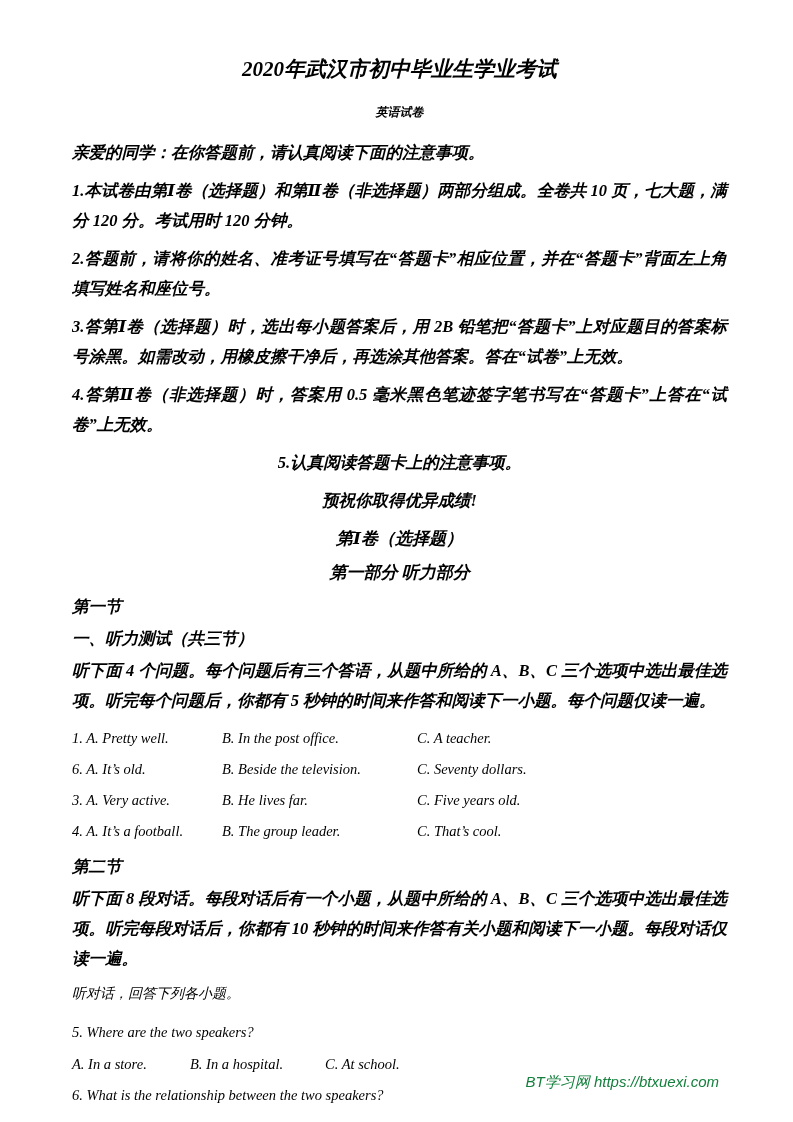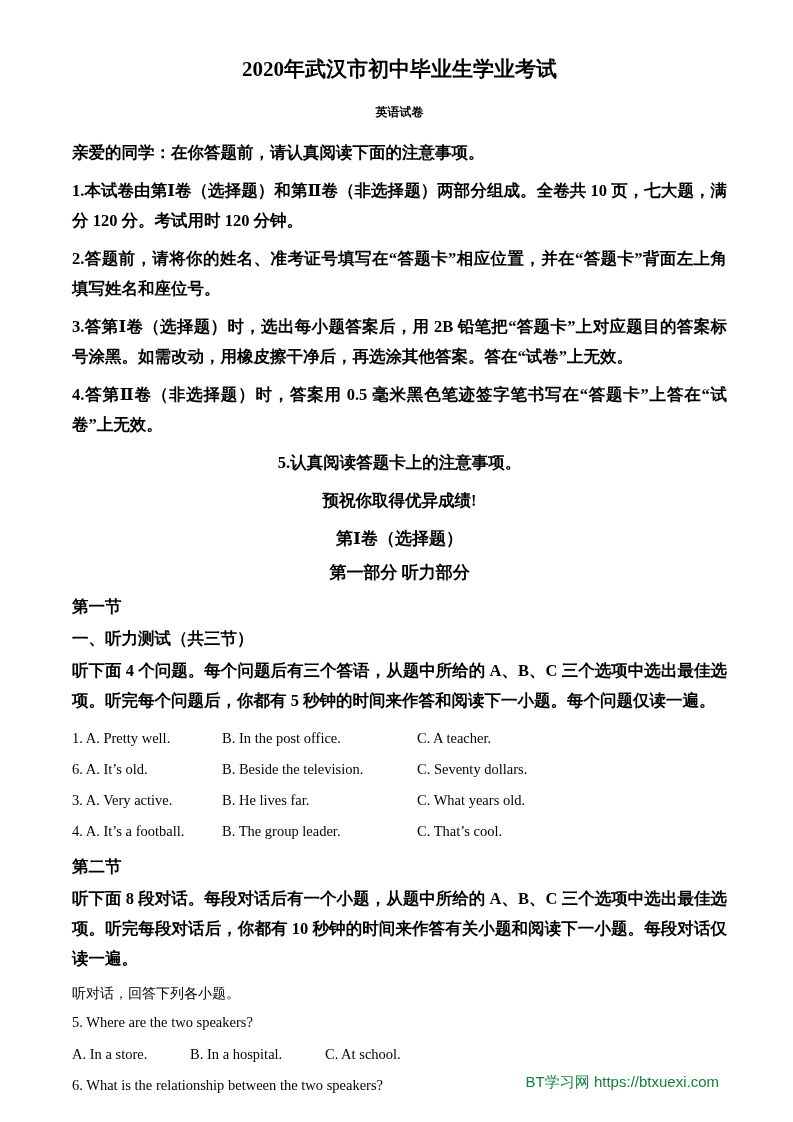--- a/index.html
+++ b/index.html
@@ -1,15 +1,15 @@
 <!DOCTYPE html>
 <html><head>
 <meta charset="utf-8">
 <style>
-  * { margin: 0; padding: 0; box-sizing: border-box; }
+  * { margin: 0; padding: 0; box-sizing: border-box; font-style: italic; }
   html, body { background: #ffffff; }
   body {
     width: 793px;
     height: 1122px;
     position: relative;
     overflow: hidden;
     font-family: "Liberation Serif", "DejaVu Serif", serif;
     color: #000000;
   }
   .page {
@@ -59,21 +59,21 @@
   }
   .qrow .qc1 { width: 150px; flex: 0 0 auto; }
   .qrow .qc2 { width: 195px; flex: 0 0 auto; }
   .qrow .qc3 { flex: 1 1 auto; }
   .qrow.narrow .qc1 { width: 118px; }
   .qrow.narrow .qc2 { width: 135px; }
   .dialog-note {
     font-size: 14px;
     font-weight: normal;
     line-height: 24px;
-    margin-bottom: 6px;
+    margin-bottom: 16px;
   }
   .question-line {
     font-size: 14.5px;
     font-weight: normal;
     line-height: 21px;
     margin-bottom: 11px;
   }
   .footer-watermark {
     position: absolute;
     right: 74px;
@@ -117,21 +117,21 @@
     <span class="qc3">C. A teacher.</span>
   </div>
   <div class="qrow">
     <span class="qc1">6. A. It’s old.</span>
     <span class="qc2">B. Beside the television.</span>
     <span class="qc3">C. Seventy dollars.</span>
   </div>
   <div class="qrow">
     <span class="qc1">3. A. Very active.</span>
     <span class="qc2">B. He lives far.</span>
-    <span class="qc3">C. What years old.</span>
+    <span class="qc3">C. Five years old.</span>
   </div>
   <div class="qrow">
     <span class="qc1">4. A. It’s a football.</span>
     <span class="qc2">B. The group leader.</span>
     <span class="qc3">C. That’s cool.</span>
   </div>
 
   <div class="section-title">第二节</div>
   <div class="para">听下面 8 段对话。每段对话后有一个小题，从题中所给的 A、B、C 三个选项中选出最佳选项。听完每段对话后，你都有 10 秒钟的时间来作答有关小题和阅读下一小题。每段对话仅读一遍。</div>
 

